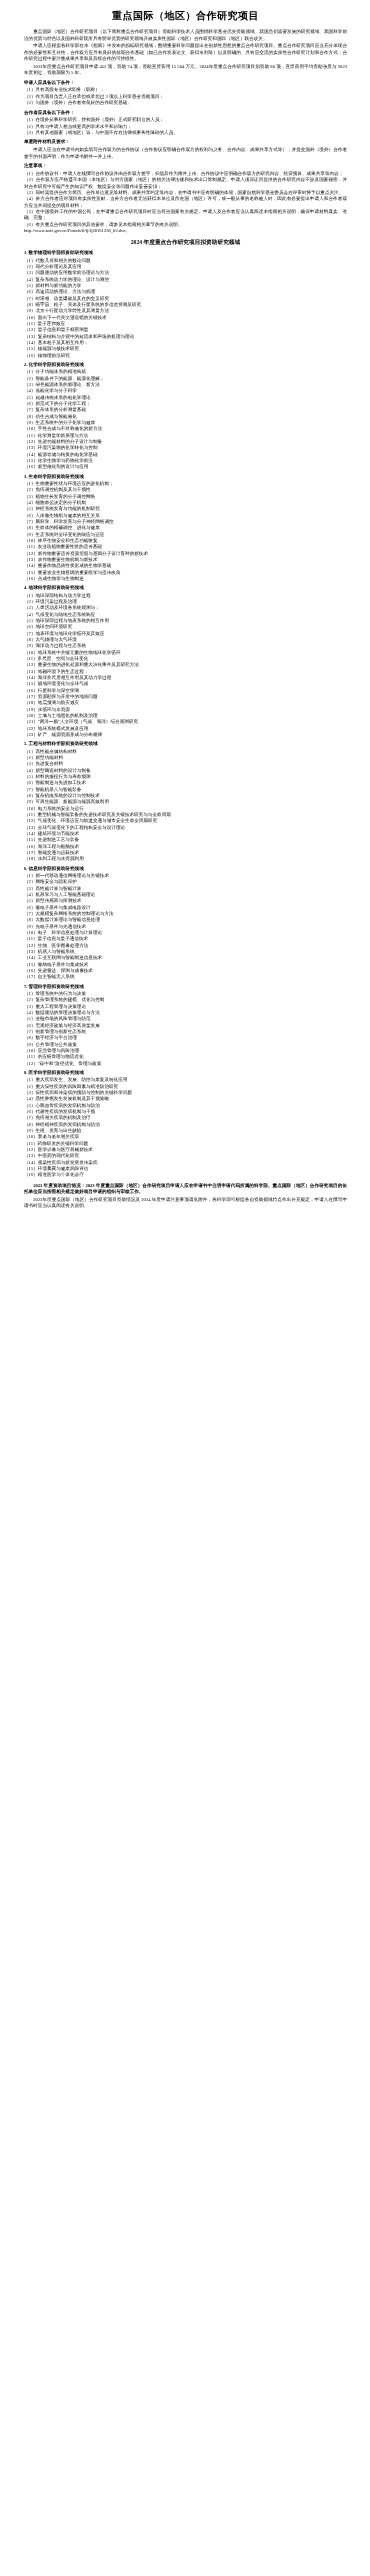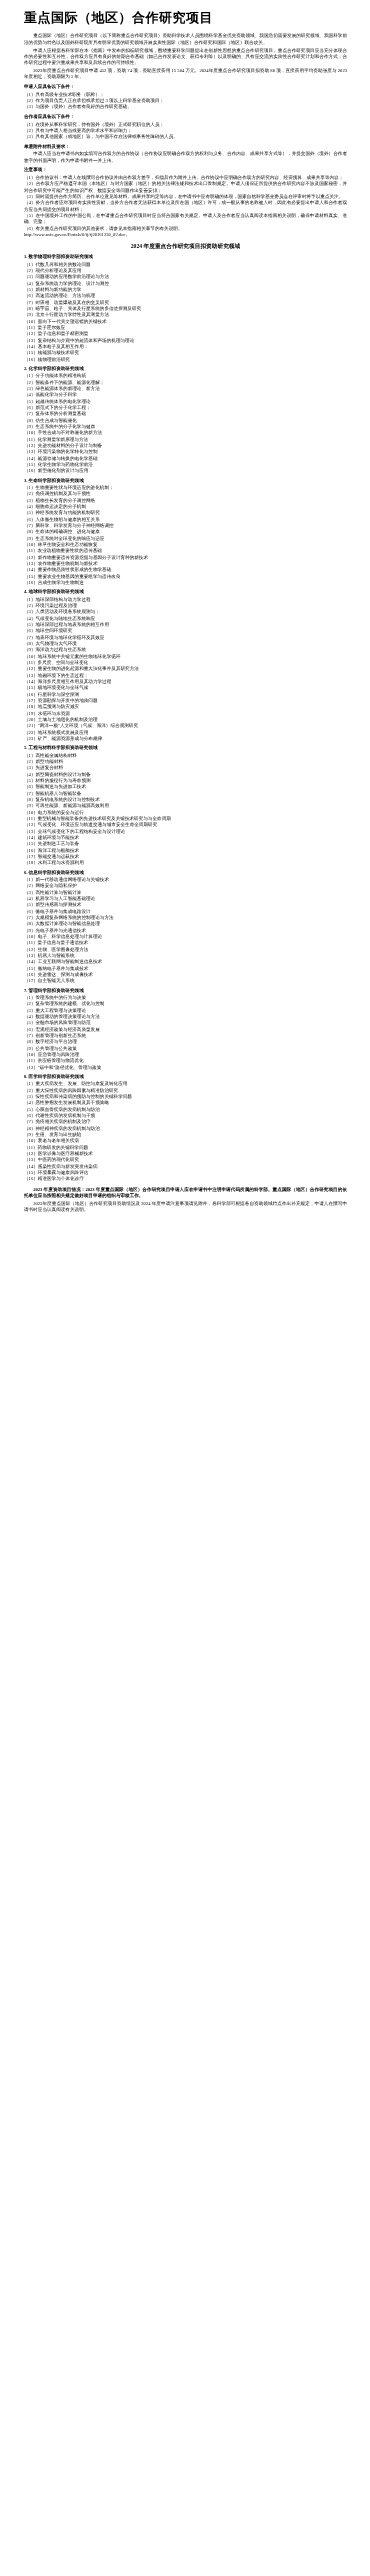--- a/index.html
+++ b/index.html
@@ -5,23 +5,23 @@
   html,body{margin:0;padding:0;background:#ffffff;}
   body{
     width:371px;
     font-family:"Liberation Serif", serif;
     color:#000;
     font-size:4.6px;
     line-height:1.38;
   }
   .page{width:371px;padding:7.2px 24px 13.4px 24px;box-sizing:border-box;}
   h1.title{
-    font-size:13px;
+    font-size:10px;
     font-weight:bold;
-    text-align:left;
+    text-align:center;
     margin:2.1px 0 6.2px 0;
     letter-spacing:0.5px;
   }
   p{margin:0 0 1.5px 0;text-align:justify;}
   .indent{text-indent:2em;}
   .sec-title{font-weight:bold;margin:3.1px 0 1.5px 0;}
   .list p{margin:0;}
   .tbl-title{
     text-align:center;
     font-weight:bold;

